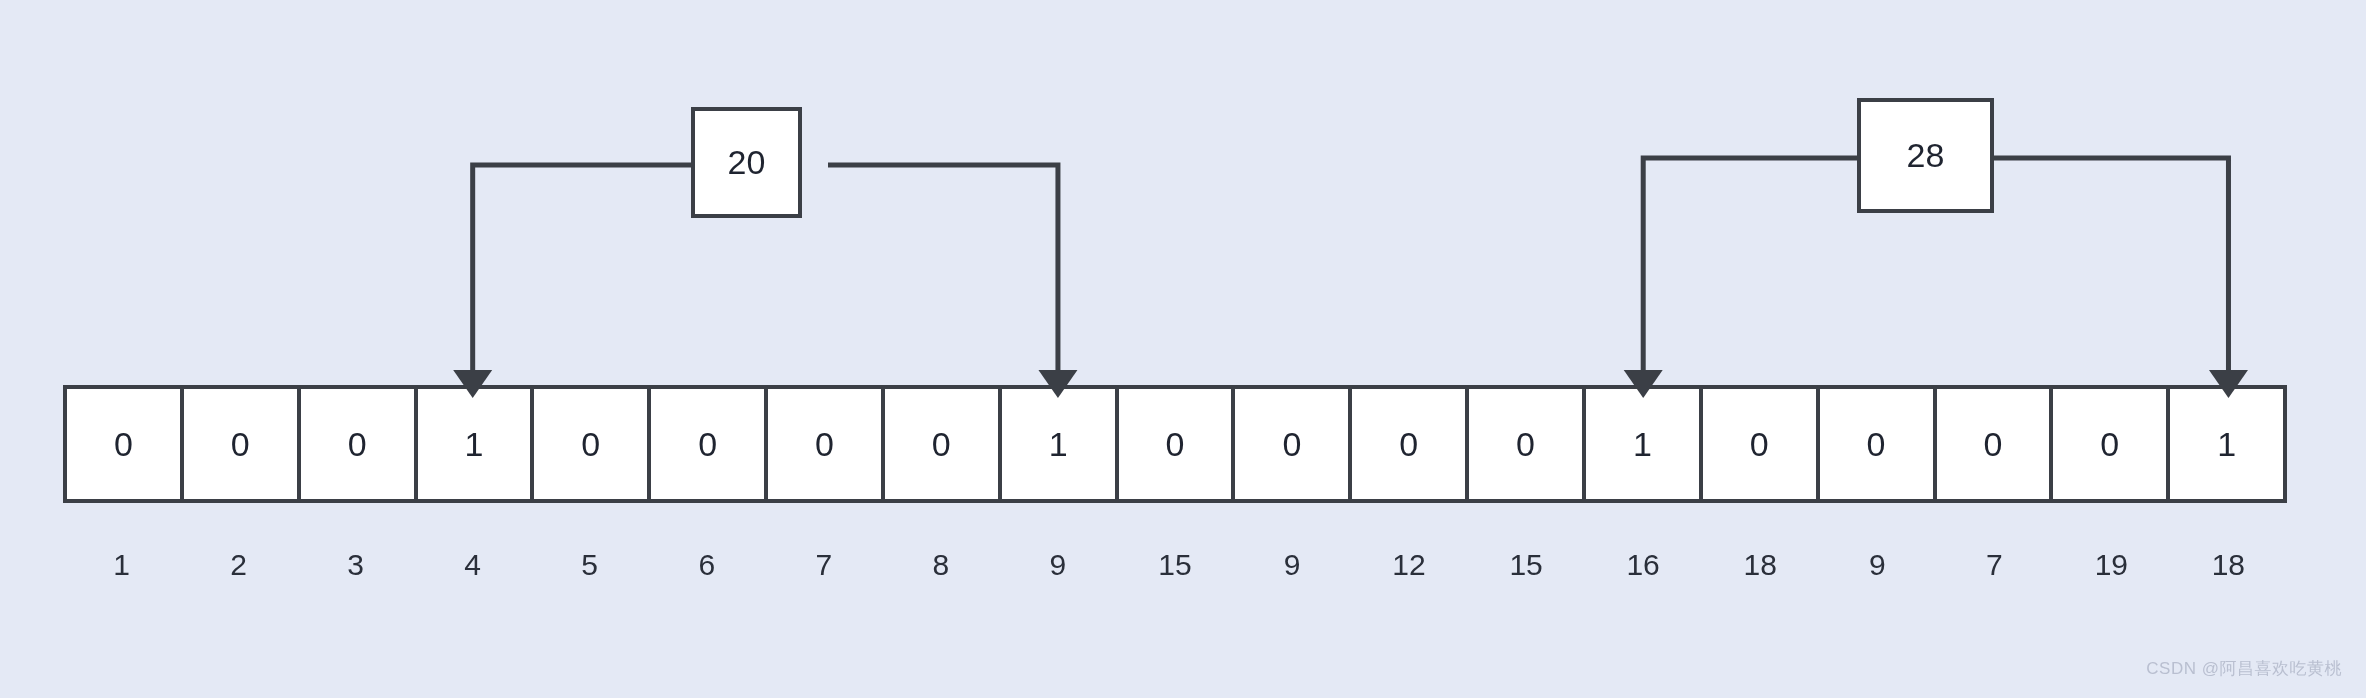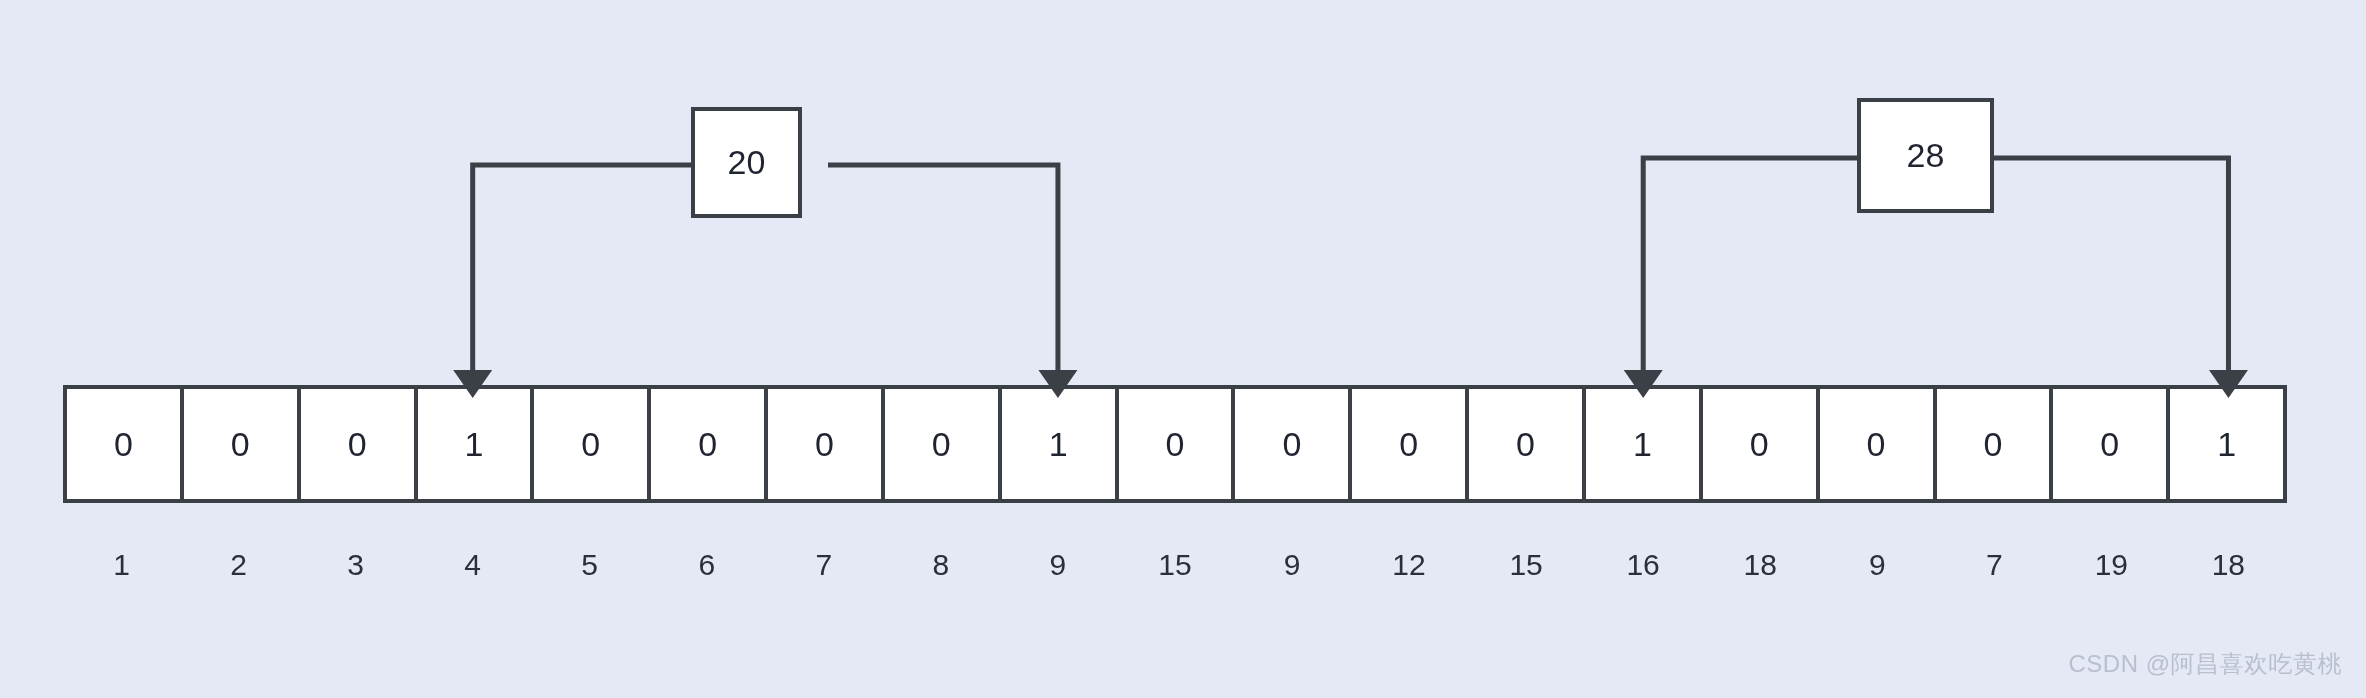--- a/index.html
+++ b/index.html
@@ -89,21 +89,21 @@
     height: 698px;
     z-index: 1;
     pointer-events: none;
   }
 
   
   .watermark {
     position: absolute;
     right: 24px;
     bottom: 18px;
-    font-size: 24px;
+    font-size: 17px;
     color: #b9bfd0;
     letter-spacing: 0.5px;
     white-space: nowrap;
   }
 </style>
 </head>
 <body>
 
 <div id="stage">
 

